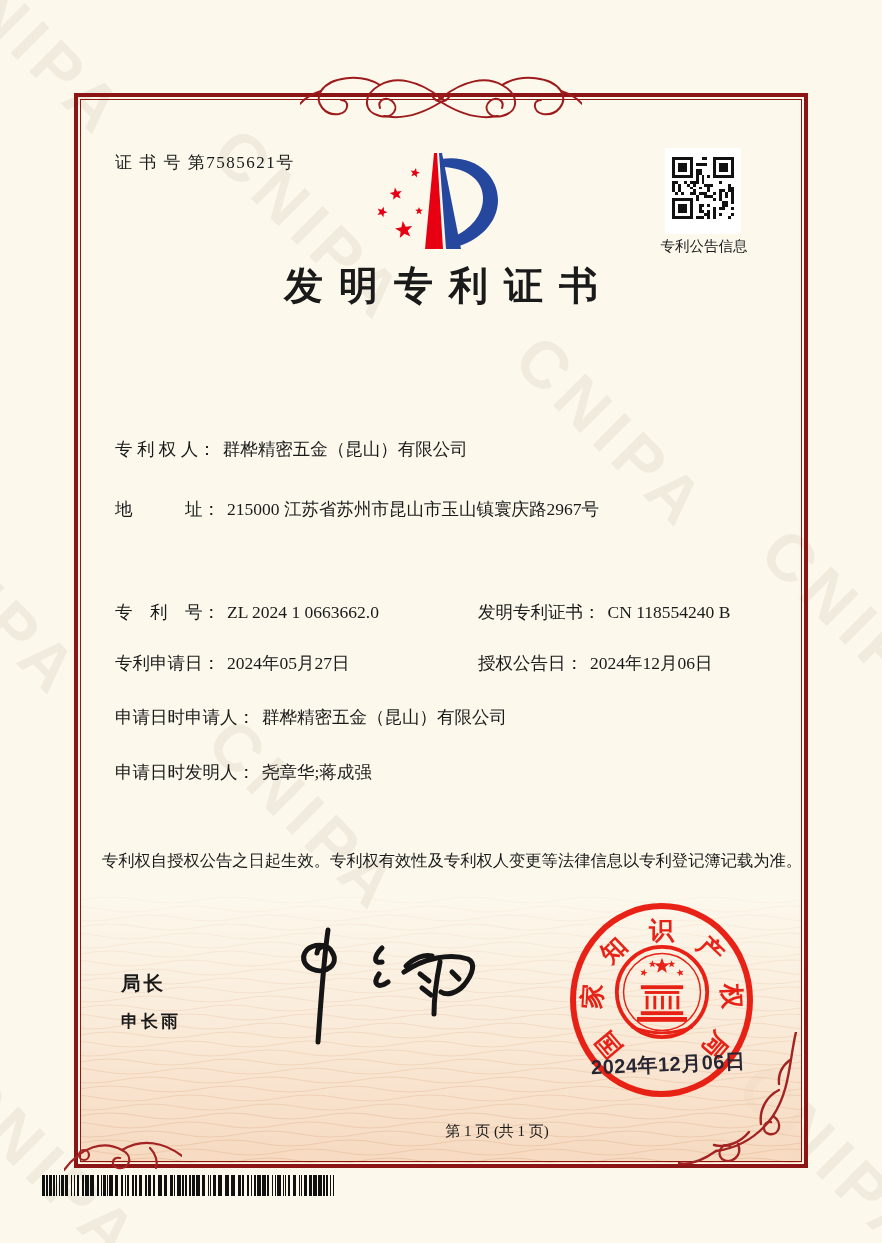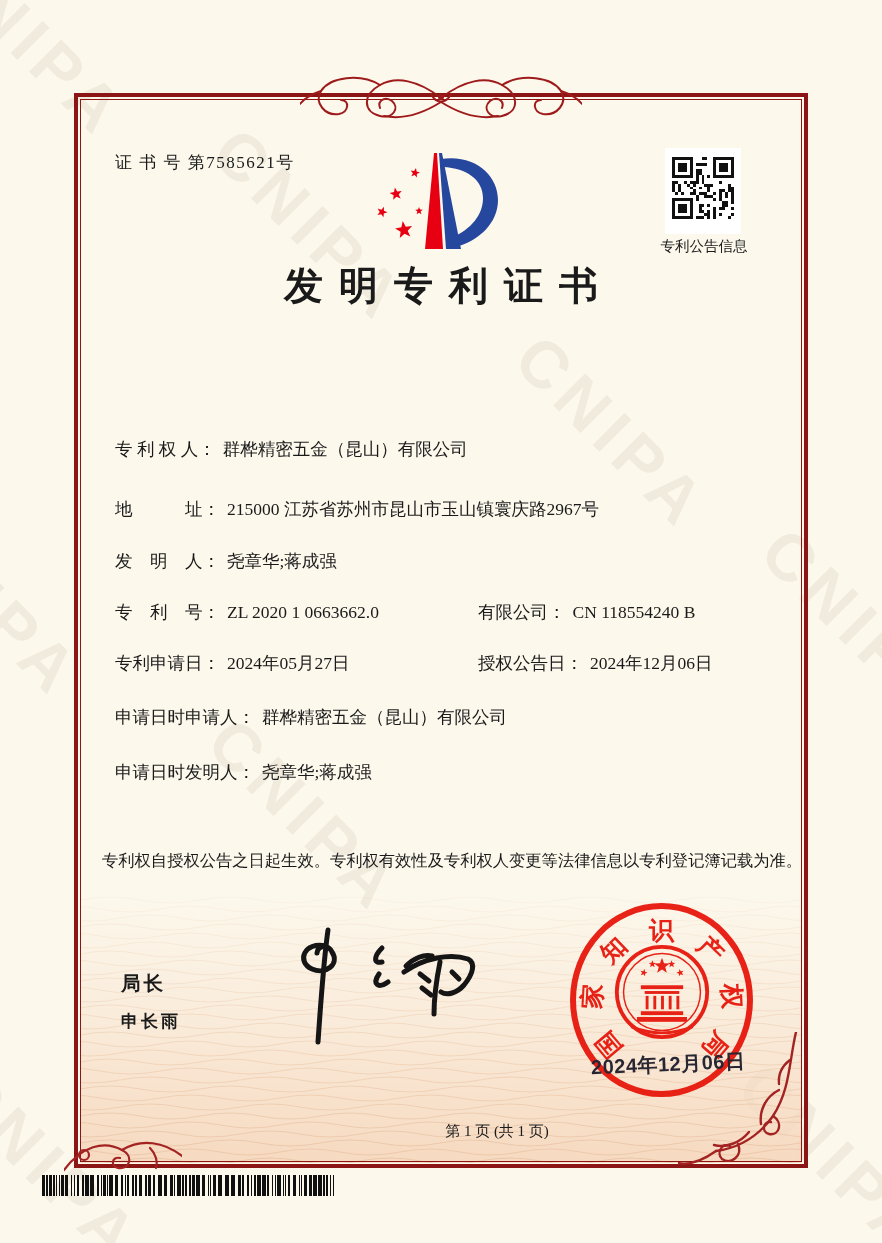--- a/index.html
+++ b/index.html
@@ -371,26 +371,23 @@
   <div class="qr-label">专利公告信息</div>
 
   <div class="doc-title">发明专利证书</div>
 
   <div class="row" style="top:437px">
     <span class="lbl">专 利 权 人：</span><span class="val">群桦精密五金（昆山）有限公司</span>
   </div>
   <div class="row" style="top:497px">
     <span class="lbl">地　　　址：</span><span class="val">215000 江苏省苏州市昆山市玉山镇寰庆路2967号</span>
   </div>
-  <div class="row" style="top:549px">
-    <span class="lbl">发　明　人：</span><span class="val">尧章华;蒋成强</span>
-  </div>
   <div class="row" style="top:600px">
-    <span class="lbl">专　利　号：</span><span class="val">ZL 2020 1 0663662.0</span>
-    <span class="pair2"><span class="lbl">有限公司：</span><span class="val">CN 118554240 B</span></span>
+    <span class="lbl">专　利　号：</span><span class="val">ZL 2024 1 0663662.0</span>
+    <span class="pair2"><span class="lbl">发明专利证书：</span><span class="val">CN 118554240 B</span></span>
   </div>
   <div class="row" style="top:651px">
     <span class="lbl">专利申请日：</span><span class="val">2024年05月27日</span>
     <span class="pair2"><span class="lbl">授权公告日：</span><span class="val">2024年12月06日</span></span>
   </div>
   <div class="row" style="top:705px">
     <span class="lbl">申请日时申请人：</span><span class="val">群桦精密五金（昆山）有限公司</span>
   </div>
   <div class="row" style="top:760px">
     <span class="lbl">申请日时发明人：</span><span class="val">尧章华;蒋成强</span>

